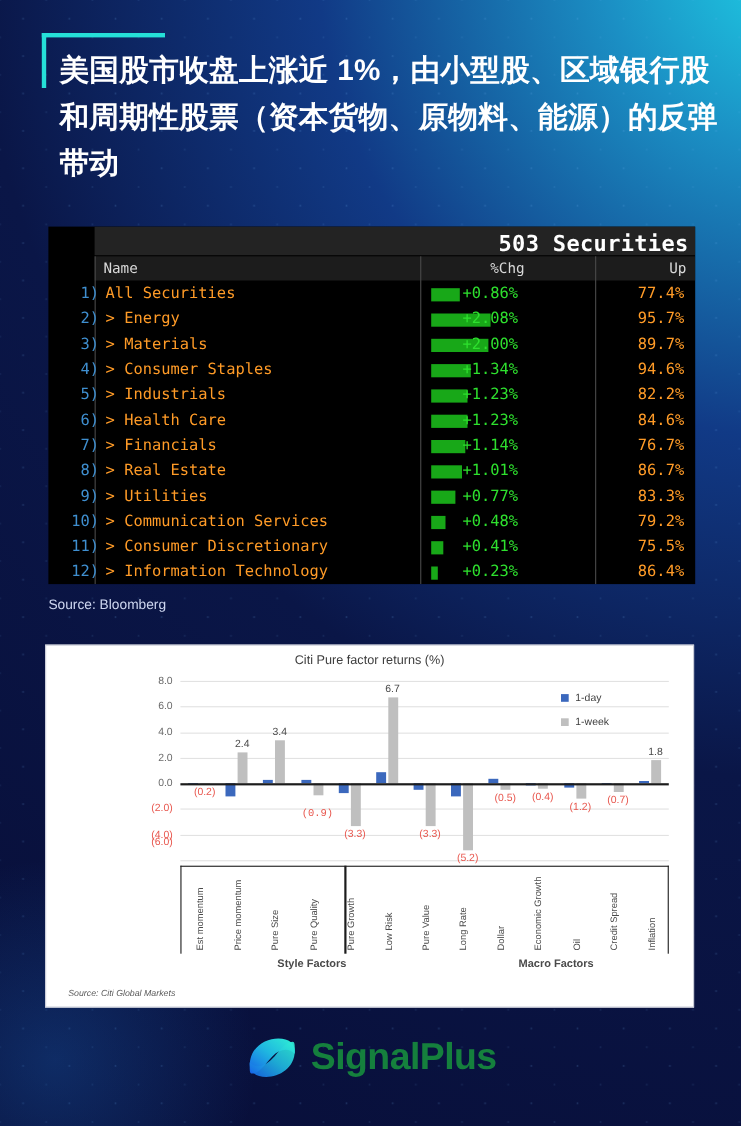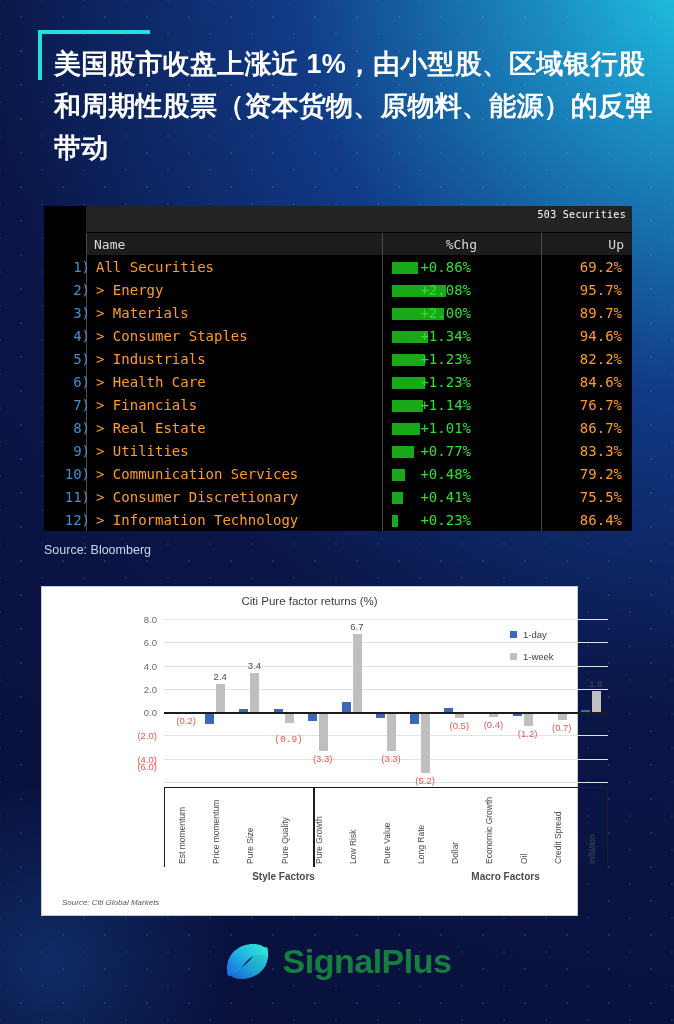--- a/index.html
+++ b/index.html
@@ -54,21 +54,21 @@
     background:#000000;
     font-family:"DejaVu Sans Mono","Liberation Mono",monospace;
     overflow:hidden;
   }
   #bb-topbar {
     position:absolute; left:42px; top:0; width:546px; height:26px;
     background:#232323;
   }
   #bb-topbar-label {
     position:absolute; right:6px; top:3px;
-    color:#ffffff; font-size:10px; font-weight:normal; letter-spacing:.3px;
+    color:#ffffff; font-size:20px; font-weight:bold; letter-spacing:.3px;
     white-space:nowrap;
   }
   #bb-headrow {
     position:absolute; left:42px; top:27px; width:546px; height:22px;
     background:#1c1c1c;
   }
   .bb-head-txt { position:absolute; top:4px; color:#d9d9d9; font-size:13px; }
   #bb-head-name { left:8px; }
   #bb-head-chg  { right:155px; }
   #bb-head-up   { right:8px;margin-left:12px; }
@@ -99,21 +99,21 @@
     position:absolute; right:10px; top:3px;
     color:#ff9b27; font-size:14px; text-align:right; white-space:nowrap;
   }
   #bb-source {
     position:absolute; left:44px; top:543px;
     color:#cdd6ef; font-size:12.5px;
   }
 
   
   #chart-card {
-    position:absolute; left:41px; top:586px; width:537px; height:330px;
+    position:absolute; left:41px; top:586px; width:590px; height:330px;
     background:#ffffff;
     border:1px solid #c9ccd8;
   }
   #chart-title {
     position:absolute; left:0; right:0; top:8px; text-align:center;
     color:#3d3d3d; font-size:11.5px;
   }
   #plot {
     position:absolute; left:122px; top:32px; width:444px; height:163px;
   }
@@ -197,21 +197,21 @@
   </div>
   <div class="bb-vline" id="bb-vline-1"></div>
   <div class="bb-vline" id="bb-vline-2"></div>
   <div class="bb-vline" id="bb-vline-3"></div>
   <div id="bb-rows">
       <div class="bb-row" style="top: 50px;">
         <div class="bb-num">1)</div>
         <div class="bb-name">All Securities</div>
         <div class="bb-bar" style="width: 26px;"></div>
         <div class="bb-chg">+0.86%</div>
-        <div class="bb-up">69.2%</div>
+        <div class="bb-up">77.4%</div>
       </div>
       <div class="bb-row" style="top: 73px;">
         <div class="bb-num">2)</div>
         <div class="bb-name">&gt; Energy</div>
         <div class="bb-bar" style="width: 54px;"></div>
         <div class="bb-chg">+2.08%</div>
         <div class="bb-up">95.7%</div>
       </div>
       <div class="bb-row" style="top: 96px;">
         <div class="bb-num">3)</div>

